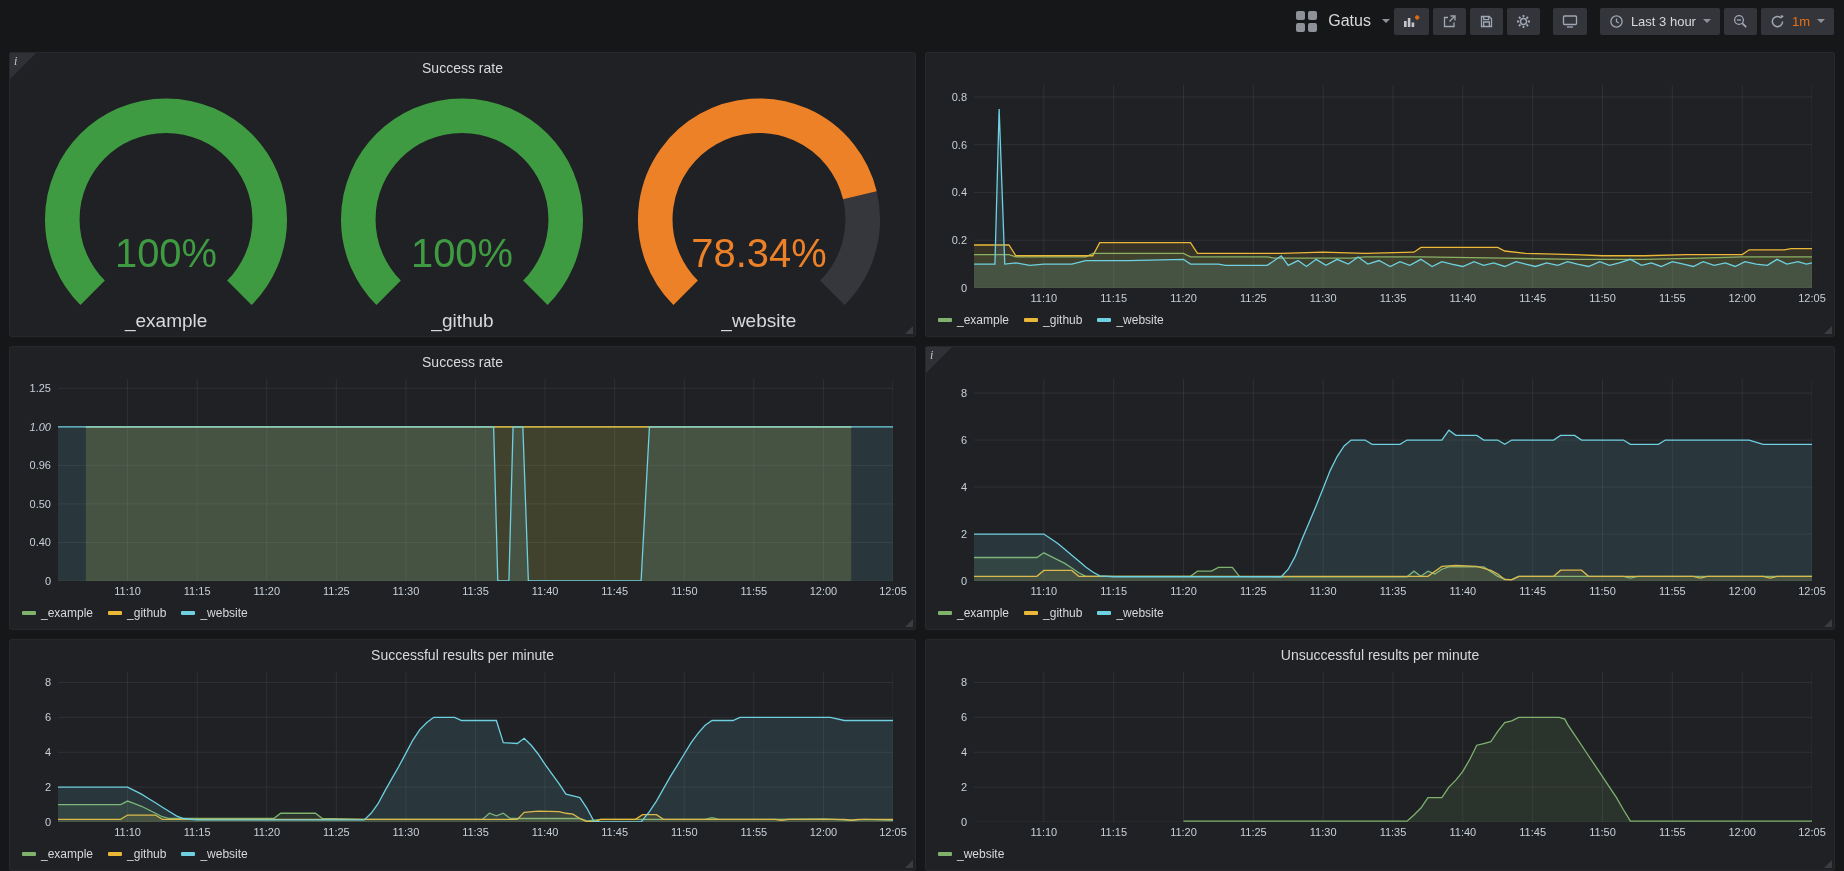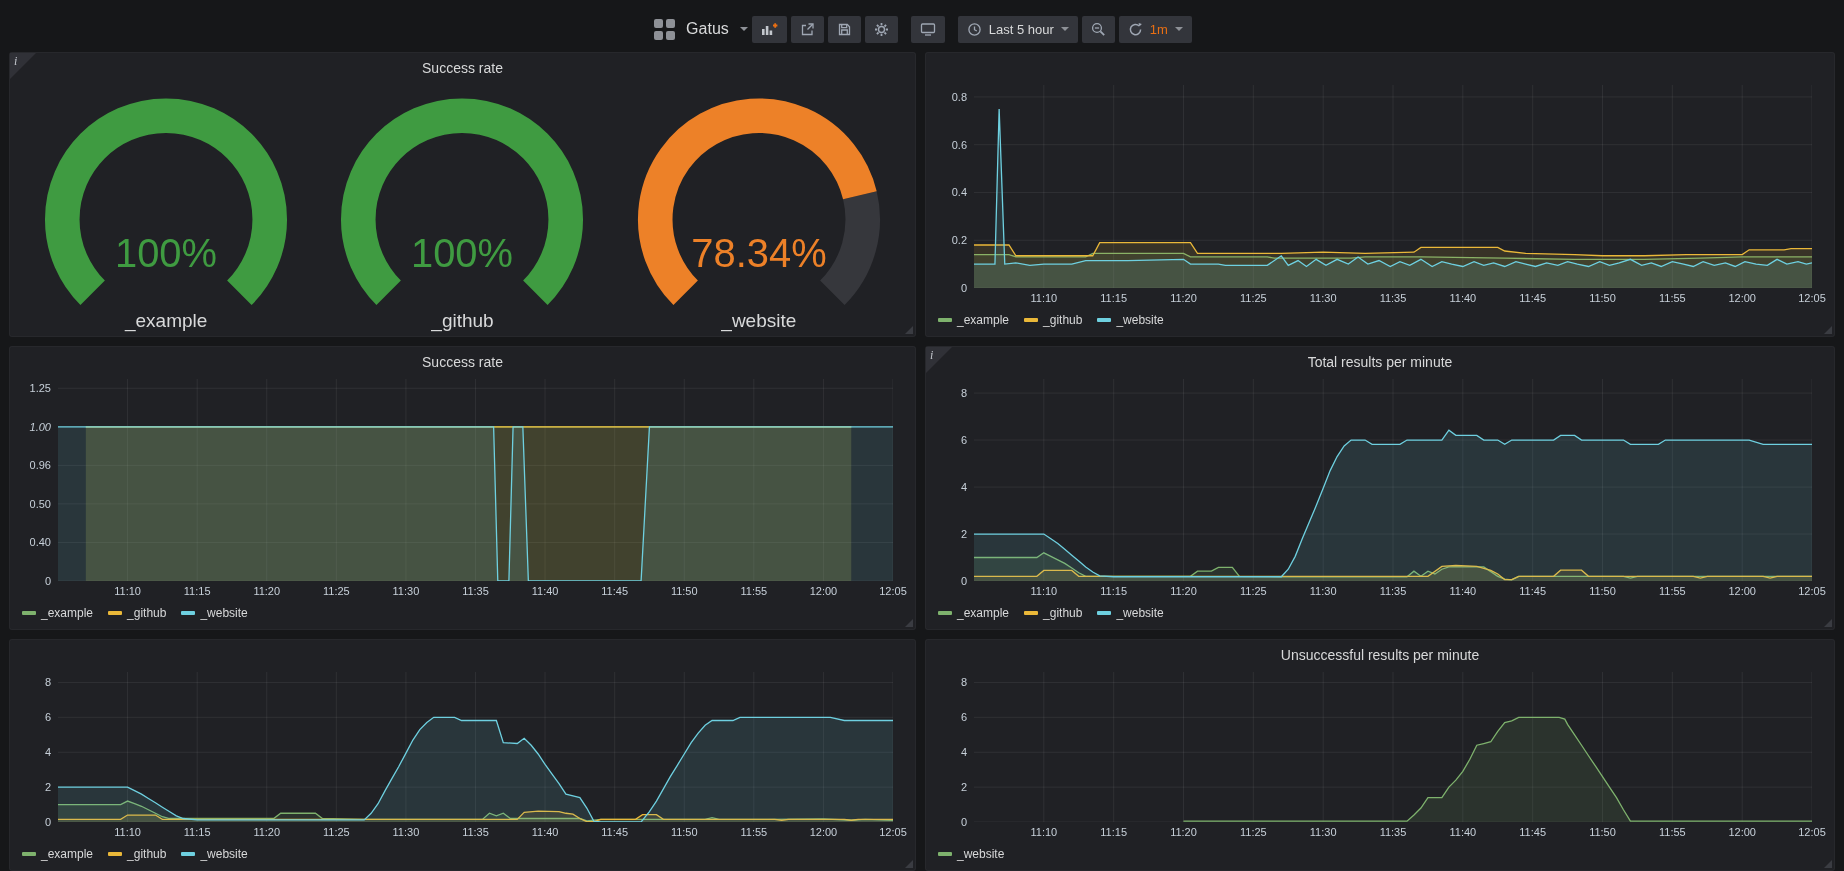--- a/index.html
+++ b/index.html
@@ -1,18 +1,18 @@
 <!DOCTYPE html>
 <html><head>
 <meta charset="utf-8">
 <style>
   html,body{margin:0;padding:0;width:1844px;height:871px;overflow:hidden;background:#161719;
     font-family:"Liberation Sans","DejaVu Sans",sans-serif;-webkit-font-smoothing:antialiased;}
   
-  .navbar{height:42px;display:flex;align-items:center;justify-content:center;padding:8px 10px 0 12px;background:#161719;}
+  .navbar{height:42px;display:flex;align-items:center;justify-content:flex-end;padding:0 10px 0 12px;background:#161719;}
   .brand{display:flex;align-items:center;gap:11px;cursor:pointer;}
   .logo-grid{width:21px;height:21px;display:grid;grid-template-columns:1fr 1fr;grid-template-rows:1fr 1fr;gap:3px;}
   .logo-grid i{background:#8e9197;border-radius:2px;}
   .brand-name{color:#d8d9da;font-size:16px;font-weight:500;}
   .caret{width:0;height:0;border-left:4px solid transparent;border-right:4px solid transparent;border-top:4px solid #8e9197;}
   .nav-actions{display:flex;align-items:center;}
   .nav-btn{height:27px;background:#33353b;border-radius:2px;display:inline-flex;align-items:center;justify-content:center;padding:0 9px;gap:7px;cursor:pointer;color:#d8d9da;font-size:13px;margin-left:4px;}
   .nav-btn svg{display:block;}
   .mgap{width:9px;display:inline-block;}
   .refresh-interval{color:#e96f13;font-weight:400;font-size:13px;}
@@ -98,21 +98,21 @@
         <rect x="1.5" y="2" width="13" height="8.5" rx="1"></rect>
           <path d="M5 13h6"></path>
       </svg>
     </span>
     <span class="mgap"></span>
     <span class="nav-btn">
       <svg width="15" height="15" viewBox="0 0 15 15" stroke="#9fa7b3" stroke-width="1.3" fill="none">
         <circle cx="7.5" cy="7.5" r="5.6"></circle>
           <path d="M7.5 4.4V7.7l2.3 1.3"></path>
       </svg>
-      <span>Last 5 hour</span>
+      <span>Last 3 hour</span>
       <span class="caret"></span>
     </span>
     <span class="nav-btn">
       <svg width="15" height="15" viewBox="0 0 15 15" stroke="#9fa7b3" stroke-width="1.3" fill="none">
         <circle cx="6" cy="6" r="4.4"></circle>
           <path d="M9.4 9.4L13.2 13.2" stroke-width="1.8"></path>
           <path d="M3.9 6h4.2"></path>
       </svg>
     </span>
     <span class="nav-btn">
@@ -294,21 +294,20 @@
         </div>
       </div>
   </div>
   <div class="resize-handle"></div>
 </section>
 
 <section class="panel p4">
   <div class="info-corner">
       <span class="info-i">i</span>
     </div>
-  <div class="panel-header">Total results per minute</div>
   <div class="chart">
     <div class="ygut">
         <div class="ylab" style="top: 100%;">0</div>
         <div class="ylab" style="top: 76.7442%;">2</div>
         <div class="ylab" style="top: 53.4884%;">4</div>
         <div class="ylab" style="top: 30.2326%;">6</div>
         <div class="ylab" style="top: 6.97674%;">8</div>
       </div>
     <div class="plot">
         <svg viewBox="0 0 1000 400" preserveAspectRatio="none">
@@ -363,20 +362,21 @@
         <div class="legend-item">
           <span class="dash" style="background: rgb(110, 208, 224);"></span>
           <span>_website</span>
         </div>
       </div>
   </div>
   <div class="resize-handle"></div>
 </section>
 
 <section class="panel p5">
+  <div class="panel-header">Successful results per minute</div>
   <div class="chart">
     <div class="ygut">
         <div class="ylab" style="top: 100%;">0</div>
         <div class="ylab" style="top: 76.7442%;">2</div>
         <div class="ylab" style="top: 53.4884%;">4</div>
         <div class="ylab" style="top: 30.2326%;">6</div>
         <div class="ylab" style="top: 6.97674%;">8</div>
       </div>
     <div class="plot">
         <svg viewBox="0 0 1000 400" preserveAspectRatio="none">

